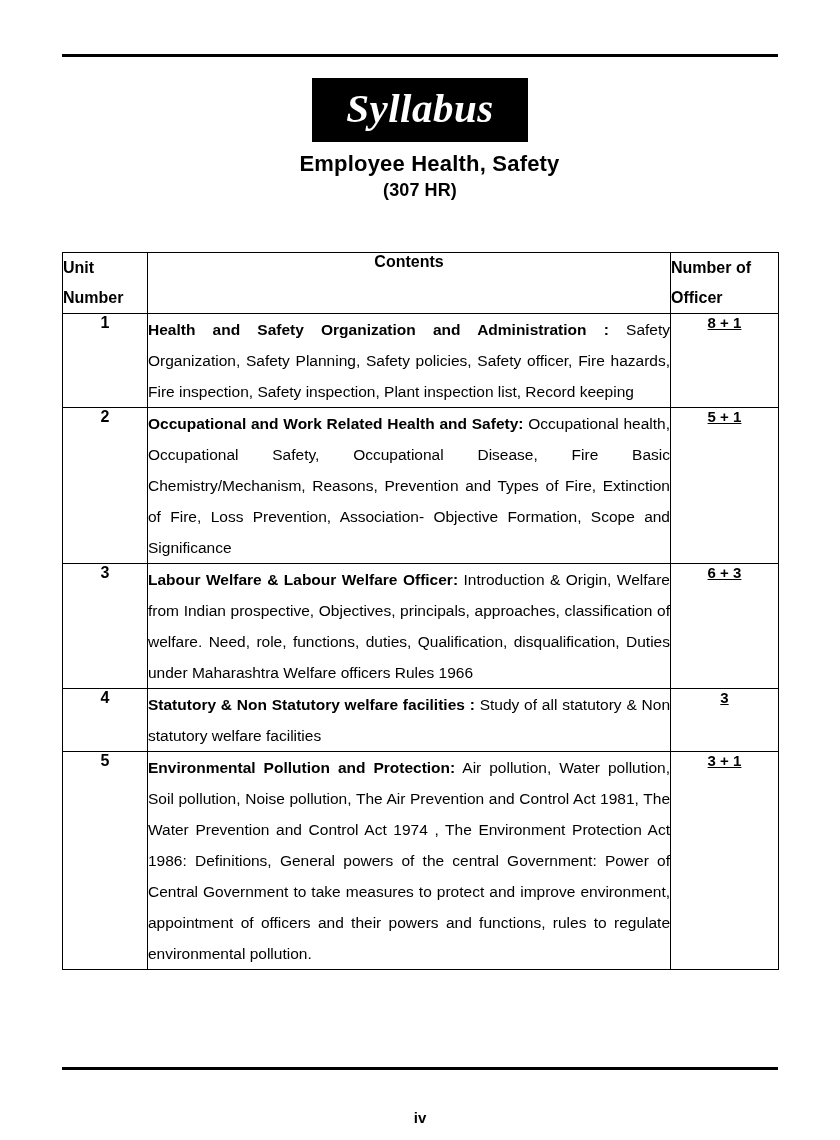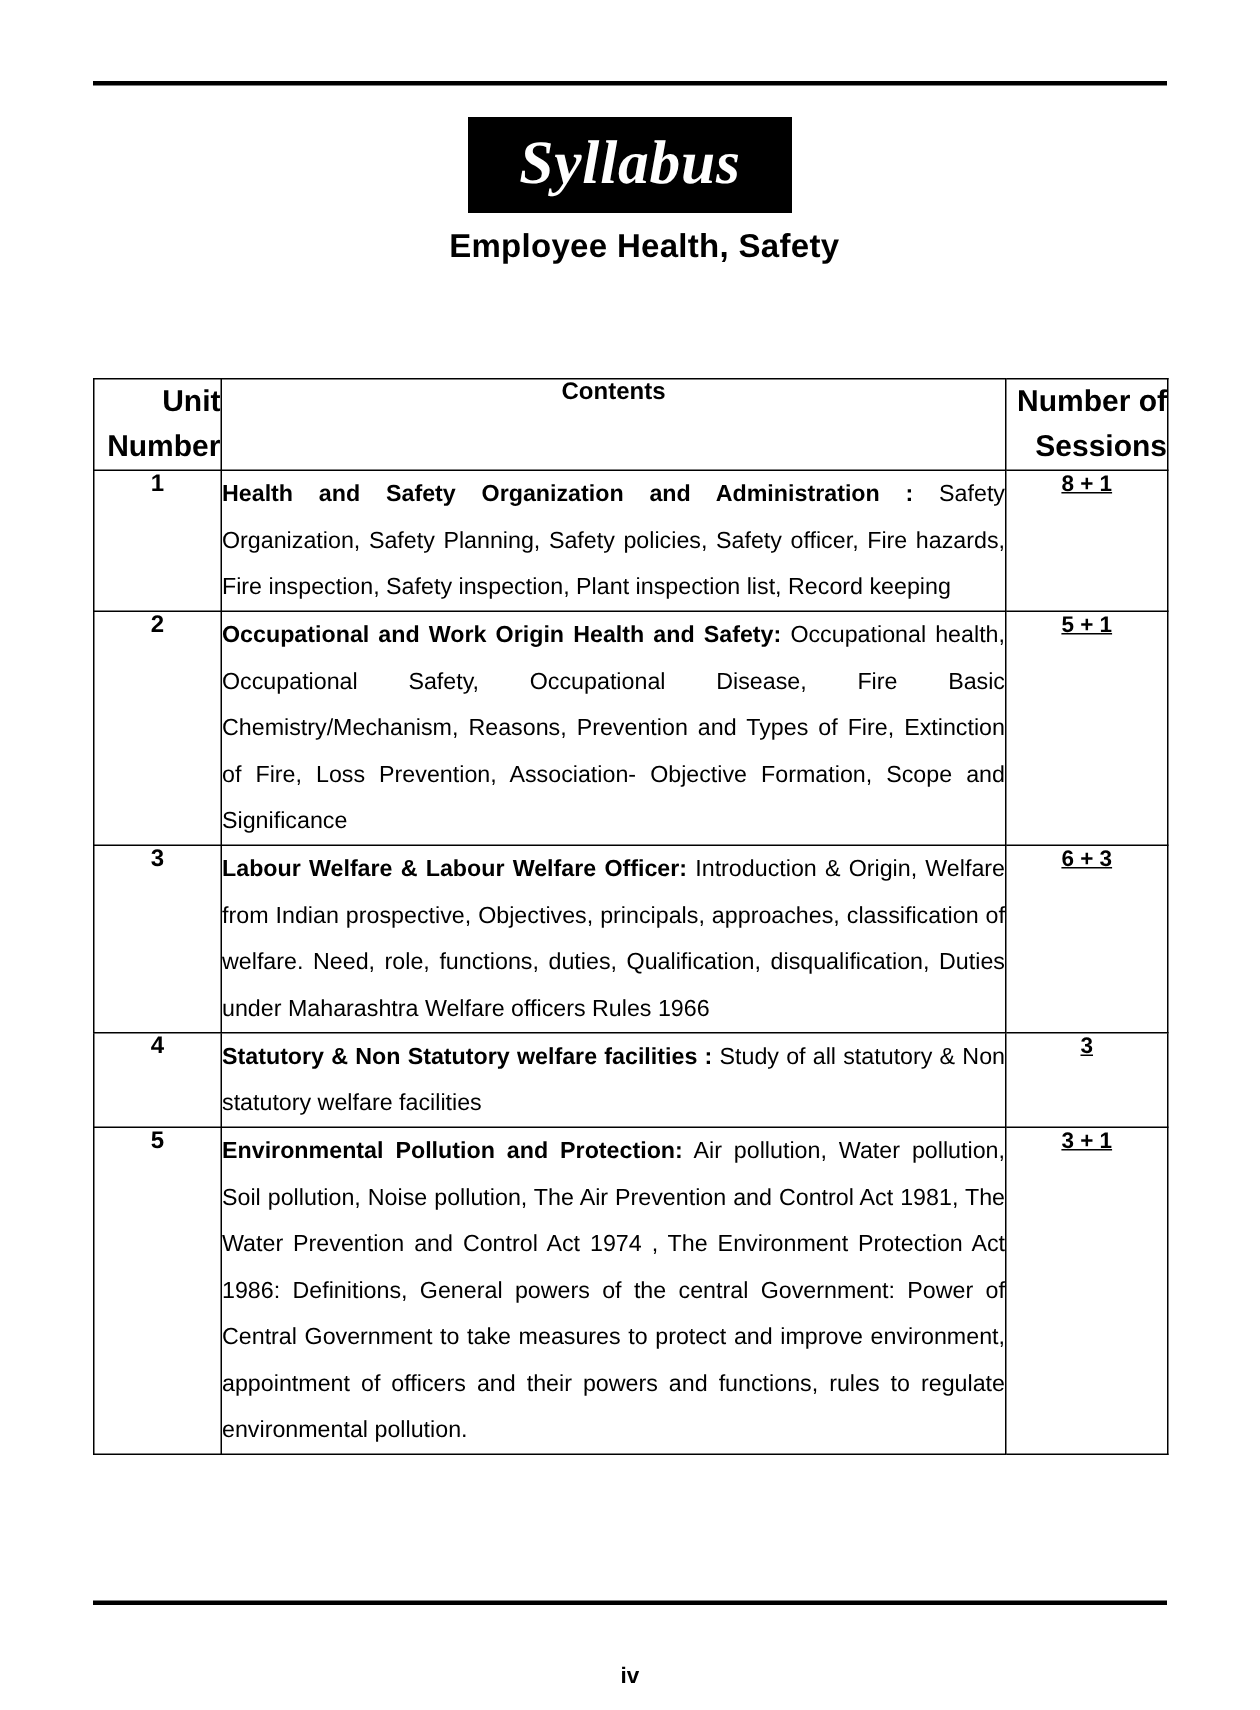--- a/index.html
+++ b/index.html
@@ -88,22 +88,22 @@
   .syl-table td, .syl-table th {
     border: 1.6px solid #000;
     vertical-align: top;
     padding: 0;
   }
   .col-unit   { width: 85px; }
   .col-cont   { width: 523px; }
   .col-sess   { width: 108px; }
 
   .hdr-cell {
-    text-align: right;
-    font-size: 20px;
+    text-align: left;
+    font-size: 16px;
     font-weight: bold;
     line-height: 30px;
     padding: 4px 2px 6px 2px;
   }
   .hdr-cell .l1 { display: block; }
   .hdr-cell .l2 { display: block; }
   .hdr-contents {
     font-size: 16px;
     font-weight: bold;
     vertical-align: top;
@@ -163,52 +163,53 @@
 <div class="page">
 
   <div class="top-rule"></div>
 
   <div class="banner-wrap">
     <span class="banner">Syllabus</span>
   </div>
 
   <div class="heading-wrap">
     <div class="subject-title">Employee Health, Safety</div>
+    <div class="subject-sub">(307 HR)</div>
   </div>
 
   <table class="syl-table">
     <colgroup>
       <col class="col-unit">
       <col class="col-cont">
       <col class="col-sess">
     </colgroup>
     <thead>
       <tr>
         <th class="hdr-cell">
           <span class="l1">Unit</span>
           <span class="l2">Number</span>
         </th>
         <th class="hdr-contents">Contents</th>
         <th class="hdr-cell">
           <span class="l1">Number of</span>
-          <span class="l2">Sessions</span>
+          <span class="l2">Officer</span>
         </th>
       </tr>
     </thead>
     <tbody>
 
       <tr>
         <td class="cell-unit">1</td>
         <td class="cell-contents"><b>Health and Safety Organization and Administration :</b><span> Safety Organization, Safety Planning, Safety policies, Safety officer, Fire hazards, Fire inspection, Safety inspection, Plant inspection list, Record keeping</span></td>
         <td class="cell-sess">8 + 1</td>
       </tr>
 
       <tr>
         <td class="cell-unit">2</td>
-        <td class="cell-contents"><b>Occupational and Work Origin Health and Safety:</b><span> Occupational health, Occupational Safety, Occupational Disease, Fire Basic Chemistry/Mechanism, Reasons, Prevention and Types of Fire, Extinction of Fire, Loss Prevention, Association- Objective Formation, Scope and Significance</span></td>
+        <td class="cell-contents"><b>Occupational and Work Related Health and Safety:</b><span> Occupational health, Occupational Safety, Occupational Disease, Fire Basic Chemistry/Mechanism, Reasons, Prevention and Types of Fire, Extinction of Fire, Loss Prevention, Association- Objective Formation, Scope and Significance</span></td>
         <td class="cell-sess">5 + 1</td>
       </tr>
 
       <tr>
         <td class="cell-unit">3</td>
         <td class="cell-contents"><b>Labour Welfare &amp; Labour Welfare Officer:</b><span> Introduction &amp; Origin, Welfare from Indian prospective, Objectives, principals, approaches, classification of welfare. Need, role, functions, duties, Qualification, disqualification, Duties under Maharashtra Welfare officers Rules 1966</span></td>
         <td class="cell-sess">6 + 3</td>
       </tr>
 
       <tr>

